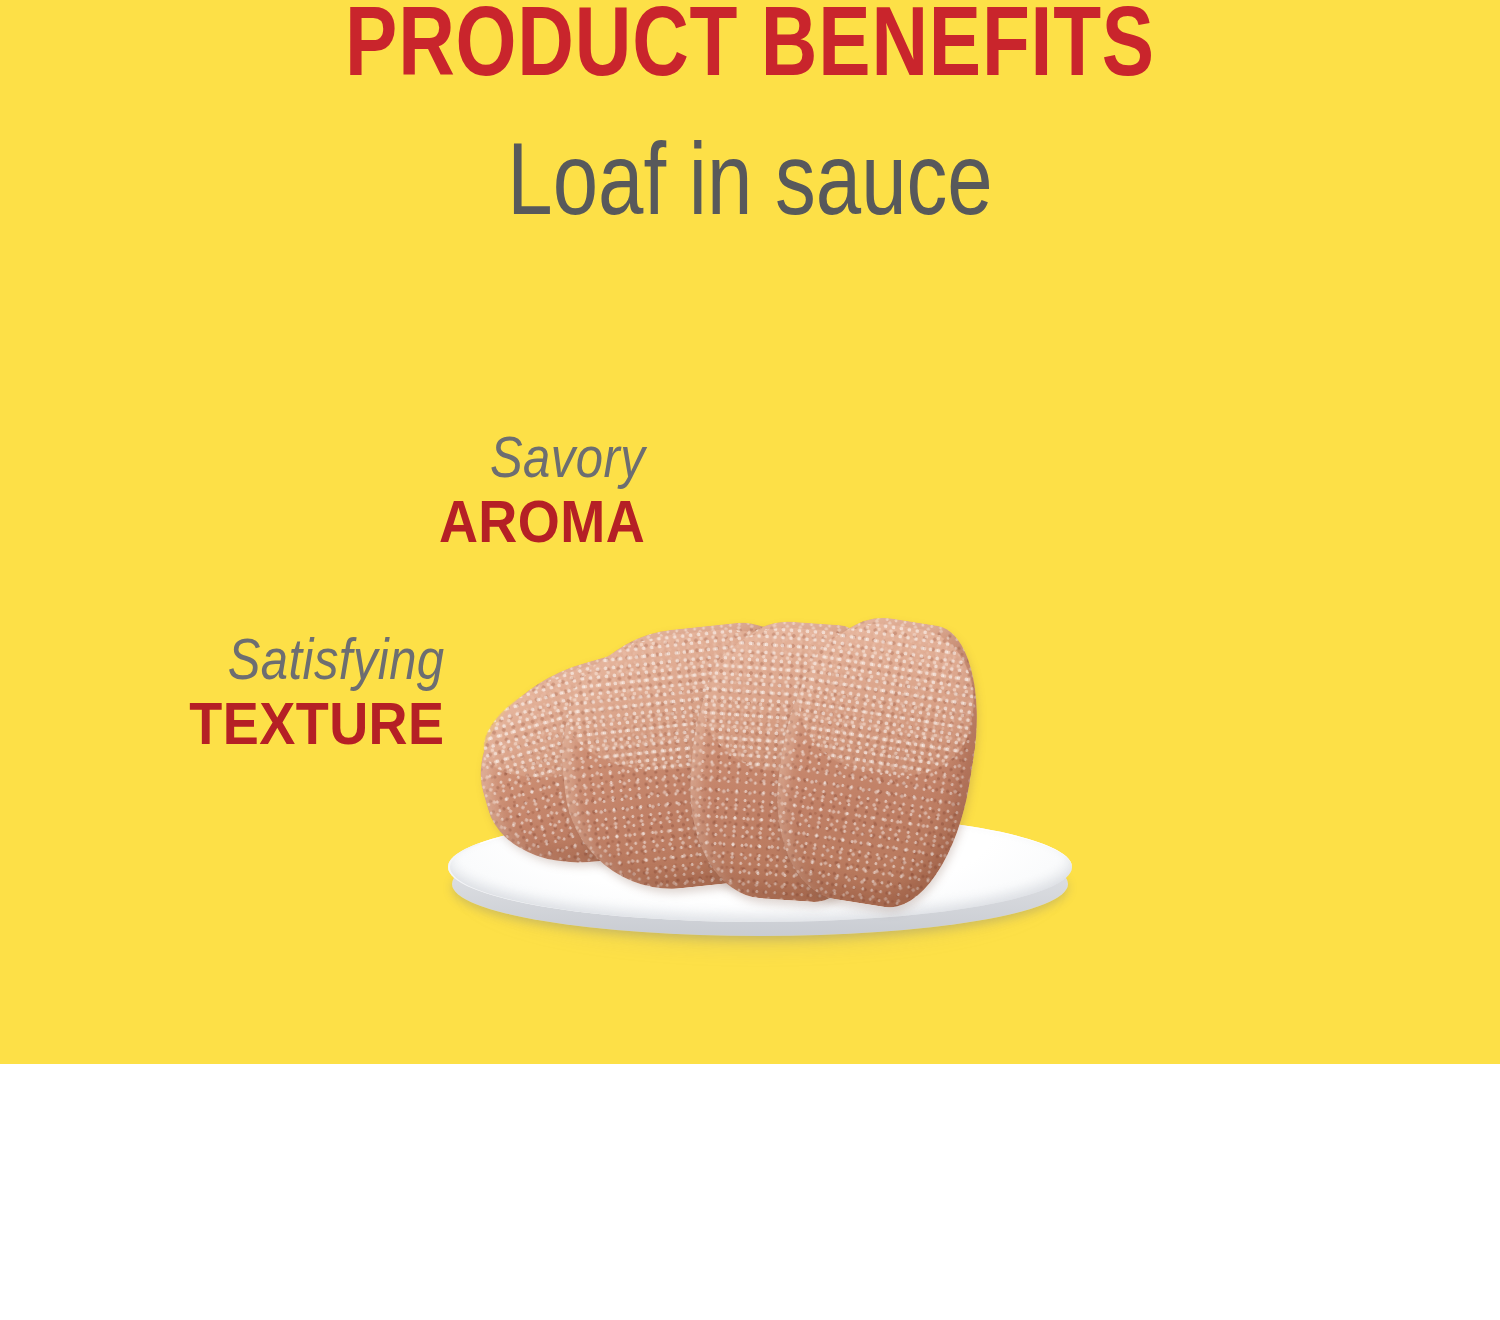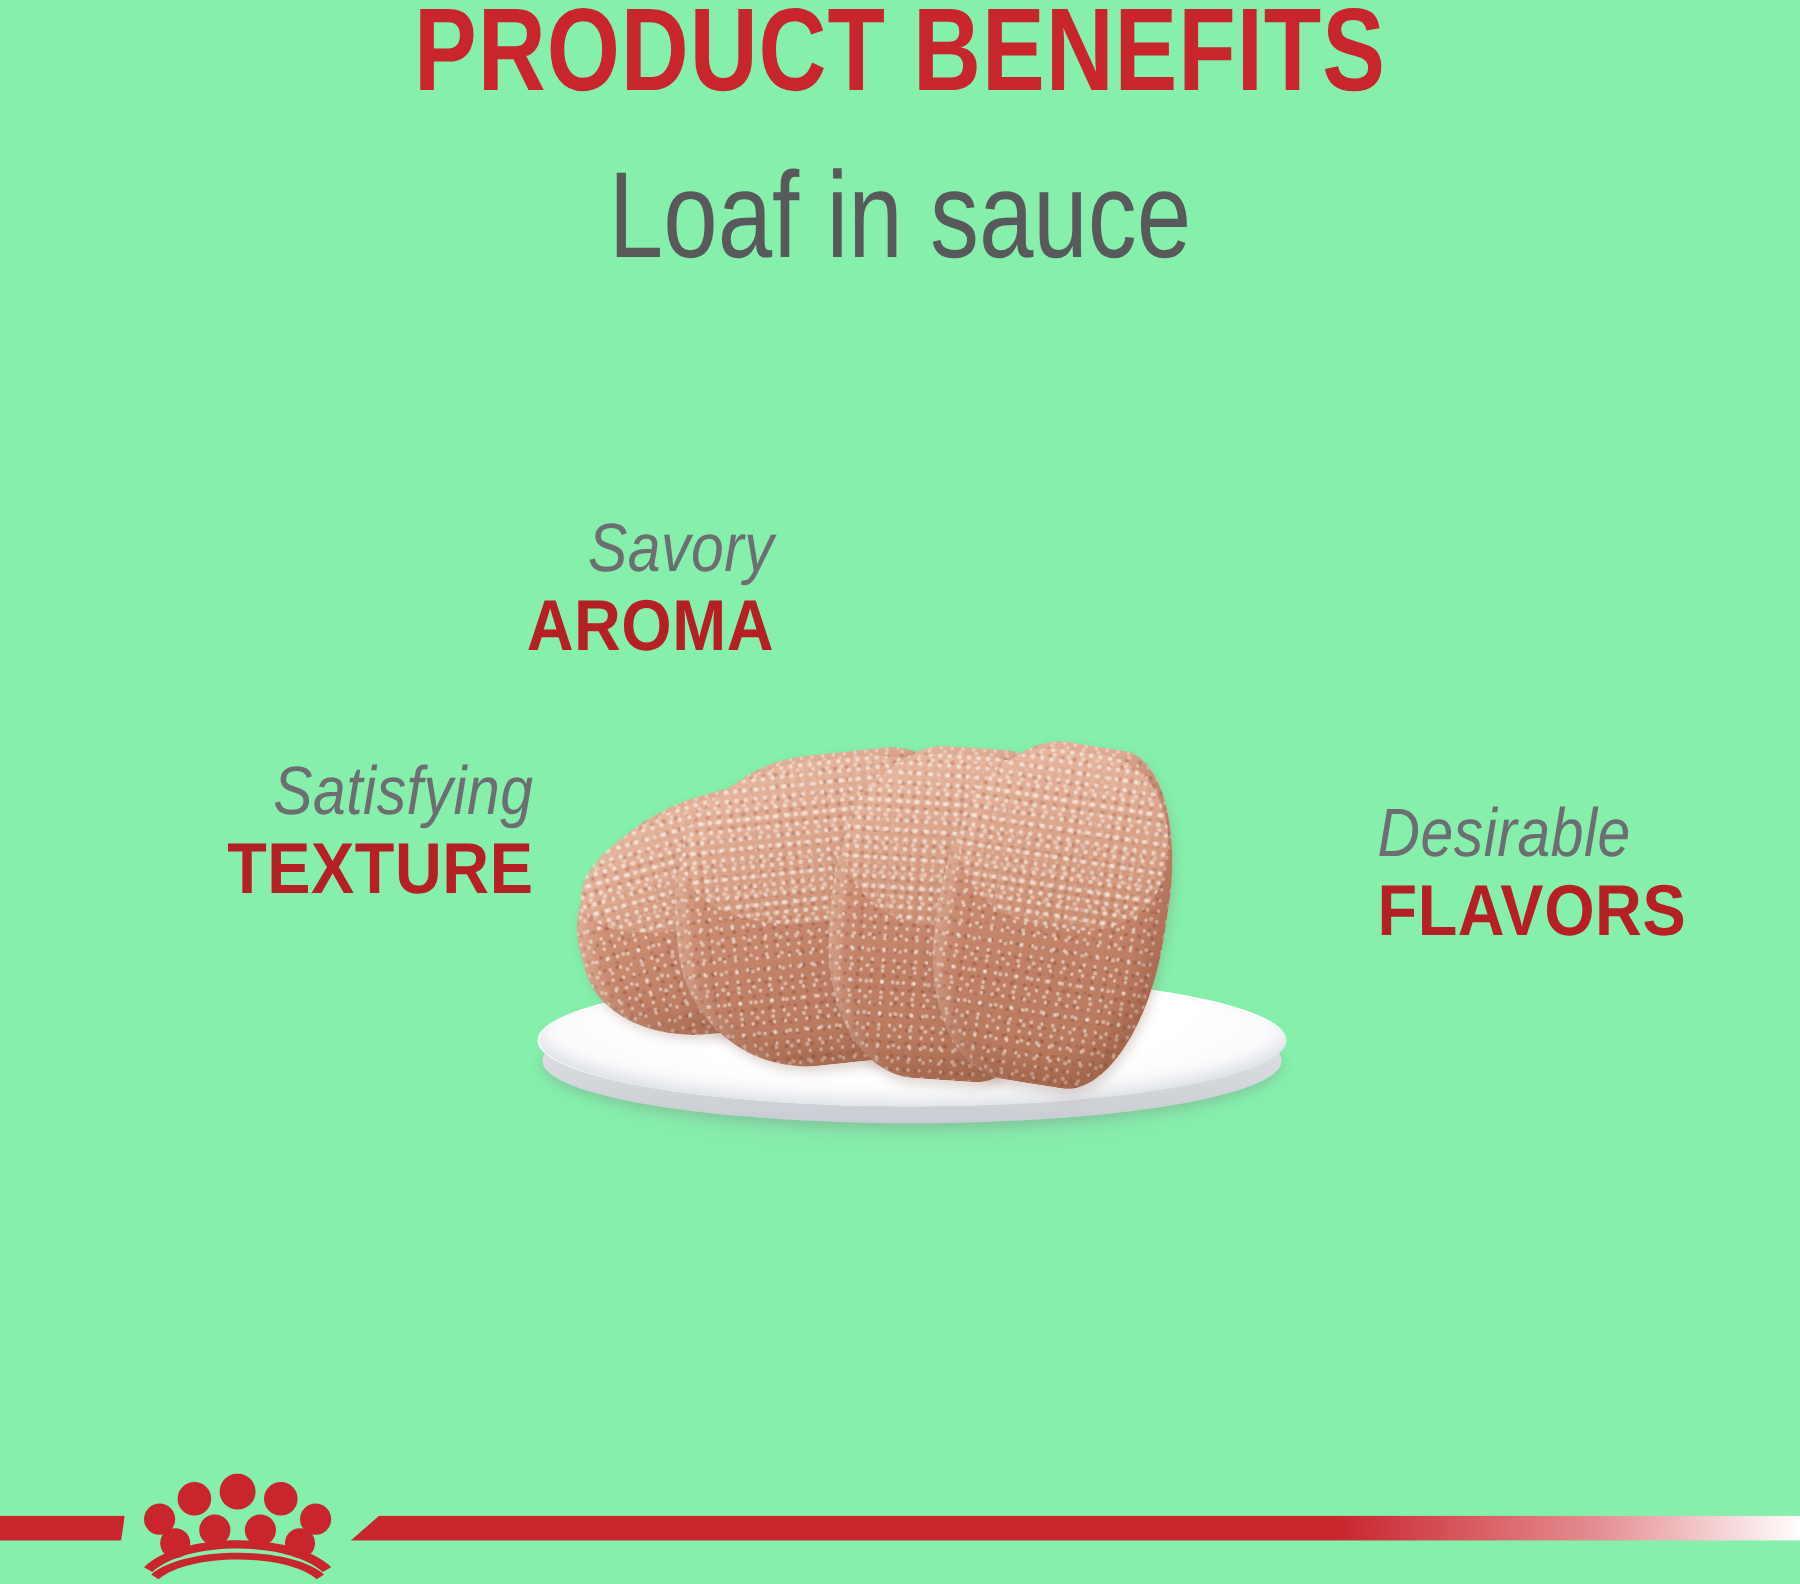--- a/index.html
+++ b/index.html
@@ -6,22 +6,22 @@
     margin: 0;
     padding: 0;
     background: #ffffff;
   }
   body {
     font-family: "Liberation Sans", sans-serif;
   }
   .page {
     position: relative;
     width: 1500px;
-    height: 1320px;
-    background: #86efac;
+    height: 1064px;
+    background: #fde047;
     overflow: hidden;
     text-decoration: underline;
   }
 
   
   .title {
     position: absolute;
     left: 0;
     top: -8px;
     width: 1500px;
@@ -226,24 +226,20 @@
     <span class="lead">Savory</span>
     <span class="key">AROMA</span>
   </div>
 
 
   <div class="benefit b-left" id="benefit-texture">
     <span class="lead">Satisfying</span>
     <span class="key">TEXTURE</span>
   </div>
 
-  <div class="benefit b-right" id="benefit-flavors">
-    <span class="lead">Desirable</span>
-    <span class="key">FLAVORS</span>
-  </div>
 
   <div class="food-stage">
     <div class="plate-shadow"></div>
     <div class="plate-base"></div>
     <div class="plate-top"></div>
     <div class="plate-rim-hi"></div>
 
     <div class="loaf" id="loaf-1">
       <div class="body"></div>
       <div class="crust"></div>

